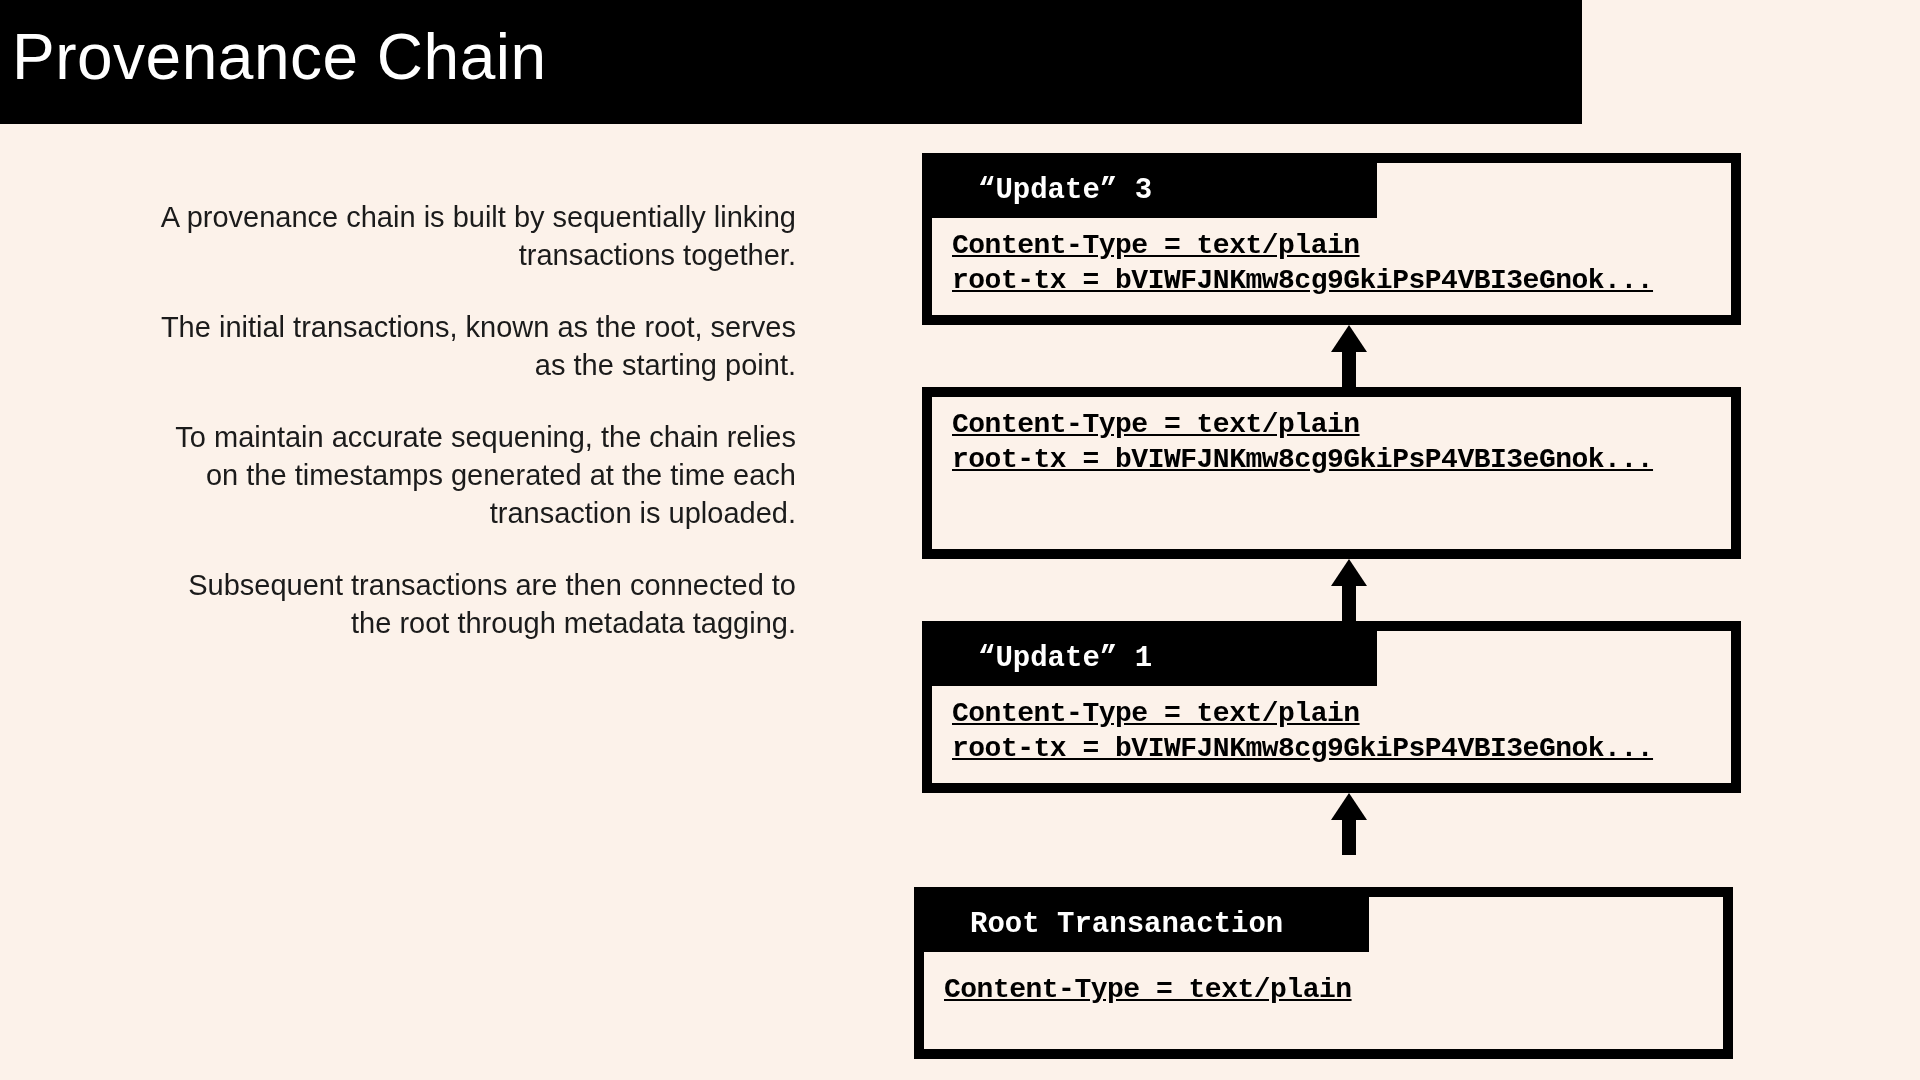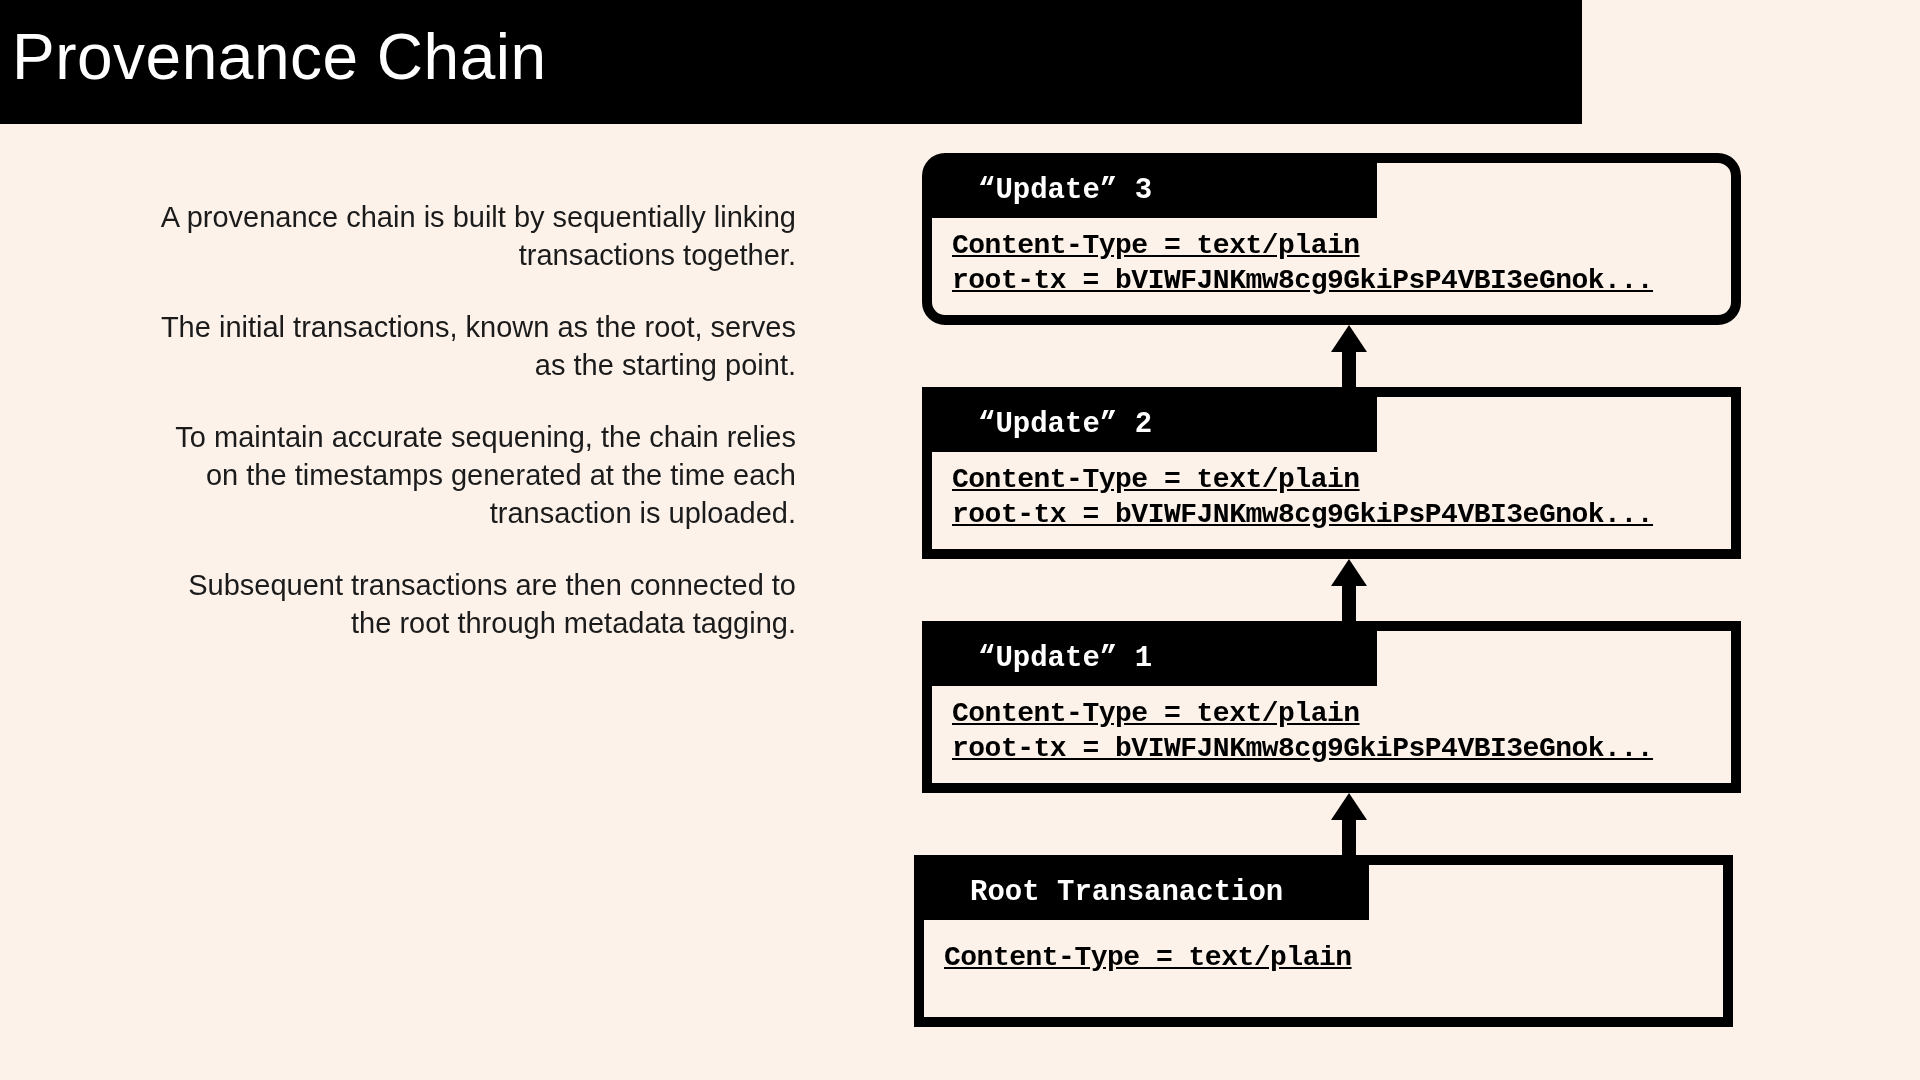--- a/index.html
+++ b/index.html
@@ -50,24 +50,24 @@
 
   
   .tx-box {
     position: absolute;
     left: 922px;
     width: 819px; height: 172px;
     box-sizing: border-box;
     border: 10px solid var(--box_border, #000);
     background: var(--background, #FCF2EA);
   }
-  .tx-box.pos-1 { top: 153px; border-radius: 23px; }
+  .tx-box.pos-1 { top: 153px; }
   .tx-box.pos-2 { top: 387px; }
   .tx-box.pos-3 { top: 621px; }
-  .tx-box.pos-4 { top: 855px; left: 914px; }
+  .tx-box.pos-4 { top: 887px; left: 914px; }
 
   .tx-header {
     width: 445px; height: 55px;
     box-sizing: border-box;
     background: var(--box_header_bg, #000);
     color: var(--box_header_text, #fff);
     display: flex;
     align-items: center;
     padding-left: 46px;
     font-family: "Liberation Mono", monospace;
@@ -137,23 +137,20 @@
     <div class="tx-content">Content-Type = text/plain
 root-tx = bVIWFJNKmw8cg9GkiPsP4VBI3eGnok...</div>
   </div>
 
   <div class="up-arrow gap-1">
     <div class="arrow-head"></div>
     <div class="arrow-shaft"></div>
   </div>
 
   <div class="tx-box pos-2">
-    <div class="tx-header">
-      <span>“Update” 2</span>
-    </div>
     <div class="tx-content">Content-Type = text/plain
 root-tx = bVIWFJNKmw8cg9GkiPsP4VBI3eGnok...</div>
   </div>
 
   <div class="up-arrow gap-2">
     <div class="arrow-head"></div>
     <div class="arrow-shaft"></div>
   </div>
 
   <div class="tx-box pos-3">

